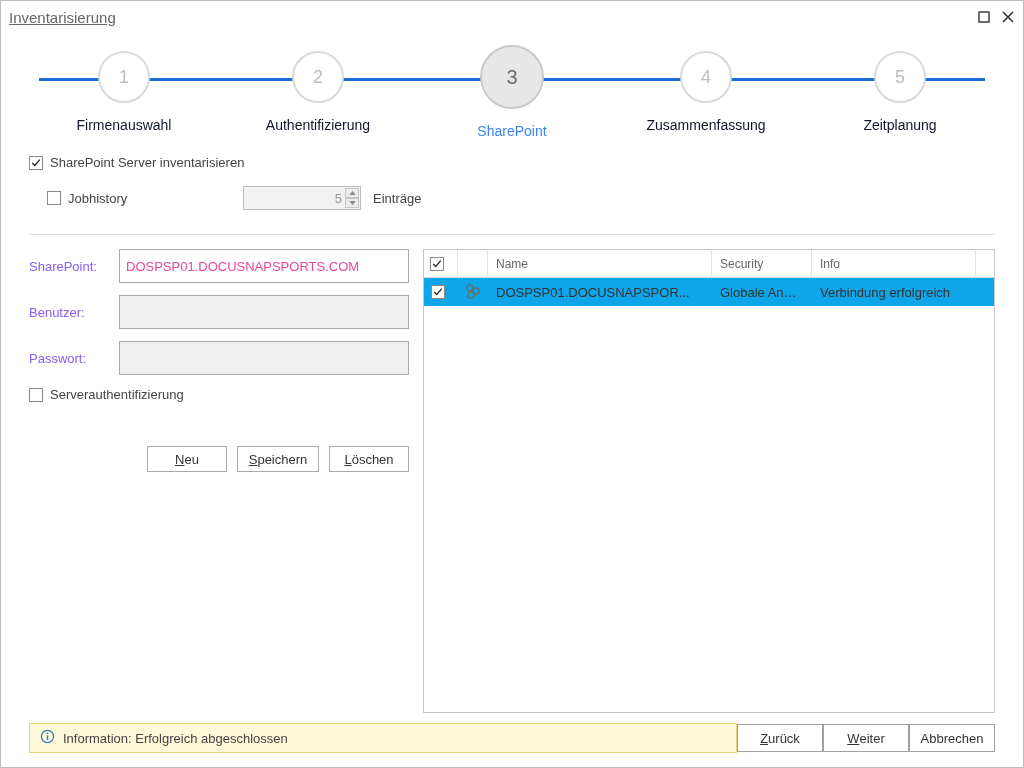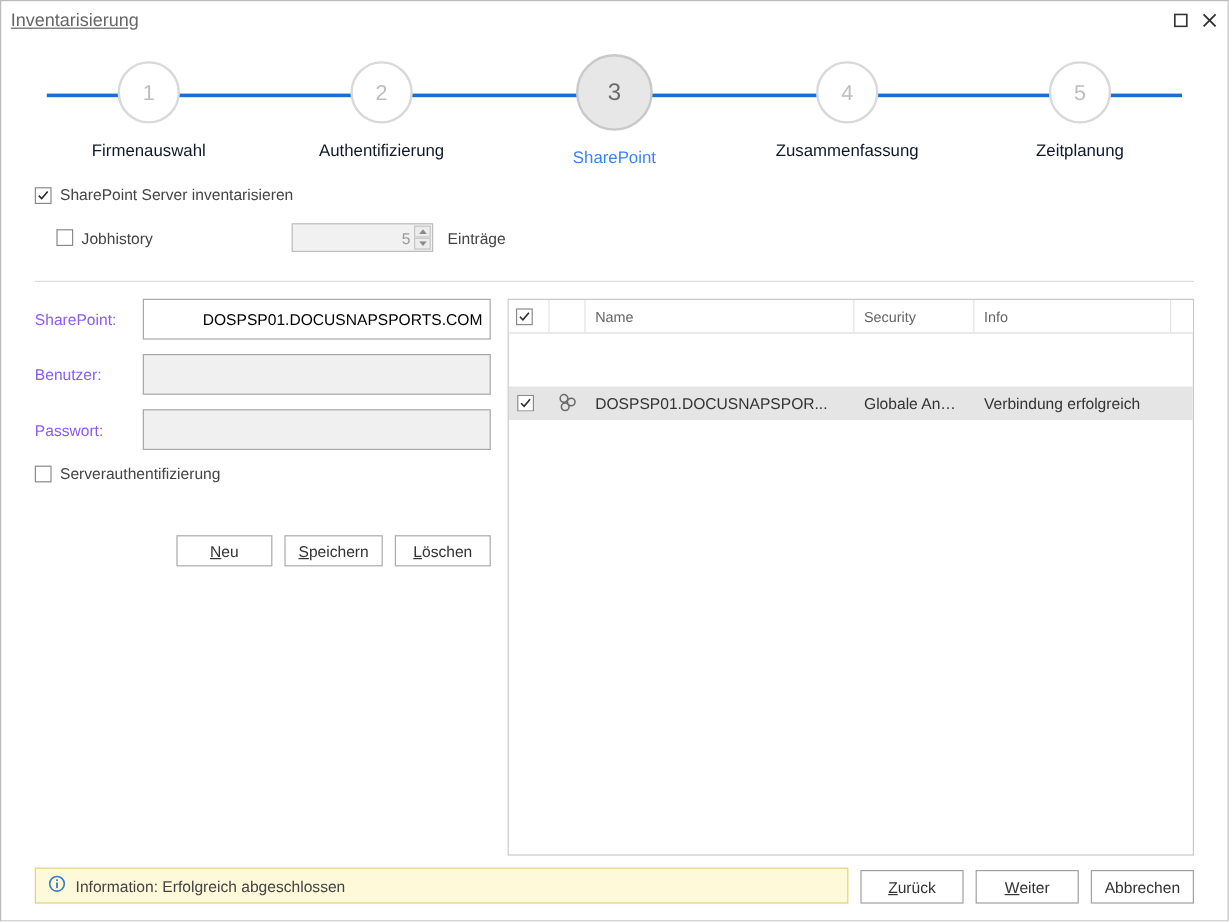--- a/index.html
+++ b/index.html
@@ -53,21 +53,21 @@
 
 .section-title { font-size: 13px; color: #444; margin-top: 4px; }
 .divider { height: 1px; background: #dcdcdc; margin: 8px 0 14px 0; }
 
 .edit-grid { display: flex; gap: 14px; flex: 1; min-height: 0; }
 .form-col { width: 380px; }
 .field-row { display: flex; align-items: center; margin-bottom: 12px; }
 .field-label { width: 90px; font-size: 13px; color: #8b5cf6; }
 .text-input {
   flex: 1; height: 25px; border: 1px solid #a9a9a9; background: #fff;
-  padding: 16px 6px; font-size: 13px; color: #000000; display: flex; align-items: center; justify-content: flex-end;
+  padding: 16px 6px; font-size: 13px; color: #ec4899; display: flex; align-items: center;
 }
 .text-input.readonly { background: #f0f0f0; }
 .serverauth-row { display: flex; align-items: center; font-size: 13px; color: #444; margin-top: 2px; }
 
 .btn-row { display: flex; gap: 10px; margin-top: 44px; justify-content: flex-start; padding-left: 118px;}
 .btn {
   min-width: 80px; height: 26px; border: 1px solid #aaa; background: #fff;
   font-size: 13px; color: #333; padding: 0 12px; cursor: pointer;
   display: inline-flex; align-items: center; justify-content: center;
 }
@@ -82,31 +82,31 @@
 .th-chk { width: 34px; justify-content: center; padding: 0; }
 .th-icon { width: 30px; padding: 0; }
 .th-name { width: 224px; }
 .th-sec { width: 100px; }
 .th-info { flex: 1; }
 .th-scroll { width: 18px; border-right: none; }
 
 .tbody { flex: 1; overflow: auto; }
 .trow {
   display: flex; height: 28px; align-items: center;
-  background: #e5e5e5; font-size: 13px; color: #333; margin-top: 44px;
+  background: #0ea5e9; font-size: 13px; color: #333;
 }
 .td { padding: 0 8px; overflow: hidden; white-space: nowrap; text-overflow: ellipsis; }
 .td-chk { width: 34px; display: flex; justify-content: center; padding: 0; }
 .td-icon { width: 30px; display: flex; justify-content: center; padding: 0; }
 .td-name { width: 224px; }
 .td-sec { width: 100px; }
 .td-info { flex: 1; }
 
 
-.footer { padding: 10px 28px 14px 28px; display: flex; align-items: flex-end; gap: 10px; }
+.footer { padding: 10px 28px 14px 28px; display: flex; align-items: center; }
 .info-banner {
   flex: 1; height: 30px; border: 1px solid #e2d47a; background: #fdf9d9;
   display: flex; align-items: center; padding: 0 10px; font-size: 13px; color: #444; gap: 8px;
 }
 .info-banner svg { width: 15px; height: 15px; }
 .footer-btn {
   width: 86px; height: 28px; border: 1px solid #a0a0a0; background: #fff;
   font-size: 13px; color: #333; cursor: pointer; display: inline-flex; align-items: center; justify-content: center;
 }
 .footer-btn .ul { text-decoration: underline; }

